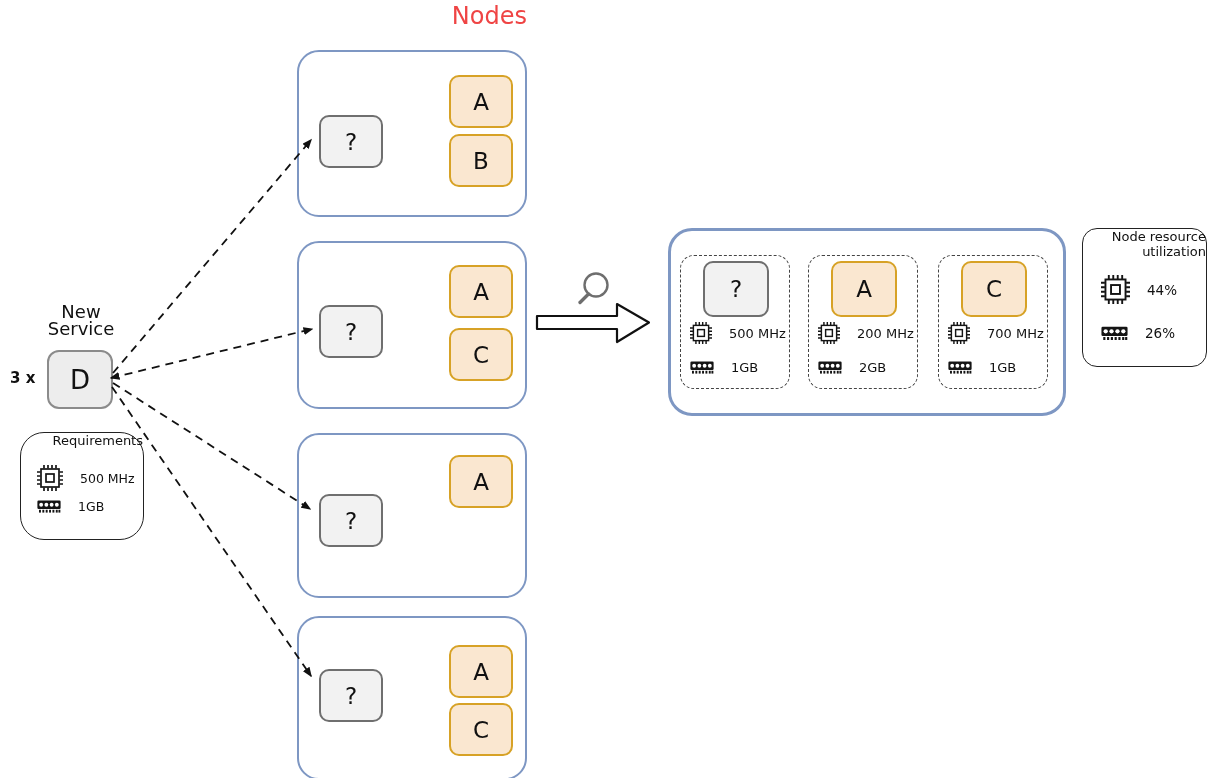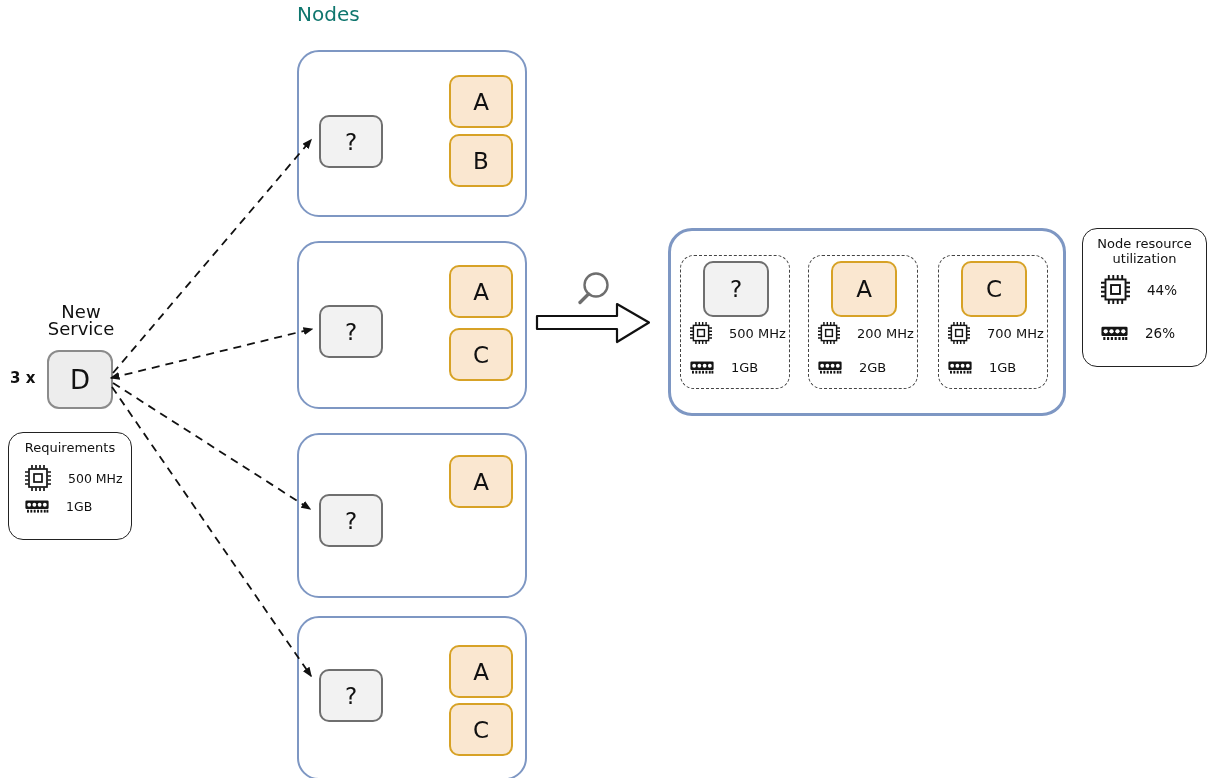--- a/index.html
+++ b/index.html
@@ -1,31 +1,31 @@
 <!DOCTYPE html>
 <html style="--node-border: #7e97c3; --service-border: #d7a226; --service-fill: #fae7d0; --placeholder-fill: #f2f2f2;"><head>
 <meta charset="utf-8">
 <style>
   html,body{margin:0;padding:0;background:#ffffff;font-family:"DejaVu Sans","Liberation Sans",sans-serif;color:#111;}
   #canvas{position:relative;width:1214px;height:778px;background:#fff;overflow:hidden;}
 
   .abs{position:absolute;}
 
   
-  .diagram-title{left:297px;top:2px;width:230px;text-align:left;font-size:20px;color:#0f766e;}
+  .diagram-title{left:297px;top:2px;width:230px;text-align:right;font-size:24px;color:#ef4444;}
 
   
   .new-service-label{left:31px;top:303px;width:100px;text-align:center;font-size:18px;line-height:17px;}
   .multiplier{left:10px;top:369px;font-size:15px;font-weight:bold;}
   .d-box{left:47px;top:350px;width:62px;height:55px;border:2px solid #8b8b8b;border-radius:12px;
          background:#ededed;display:flex;align-items:center;justify-content:center;font-size:26px;}
 
   .info-box{border:1.6px solid #222;border-radius:15px;background:#fff;}
-  .req-box{left:8px;top:432px;width:122px;height:106px;}
-  .info-title{text-align:center;font-size:13px;line-height:15px;margin-top:7px;}
+  .req-box{left:20px;top:432px;width:122px;height:106px;border-radius:24px;}
+  .info-title{text-align:right;font-size:13px;line-height:15px;}
   .res-row{display:flex;align-items:center;gap:17px;}
   .res-text{font-size:12.5px;white-space:nowrap;}
   .req-cpu{position:absolute;left:16px;top:32px;}
   .req-ram{position:absolute;left:16px;top:66px;}
 
   
   .node{left:297px;width:226px;border:2.5px solid var(--node-border,#7e97c3);border-radius:22px;background:#fff;}
   .node1{top:50px;height:163px;}
   .node2{top:241px;height:164px;}
   .node3{top:433px;height:161px;}

